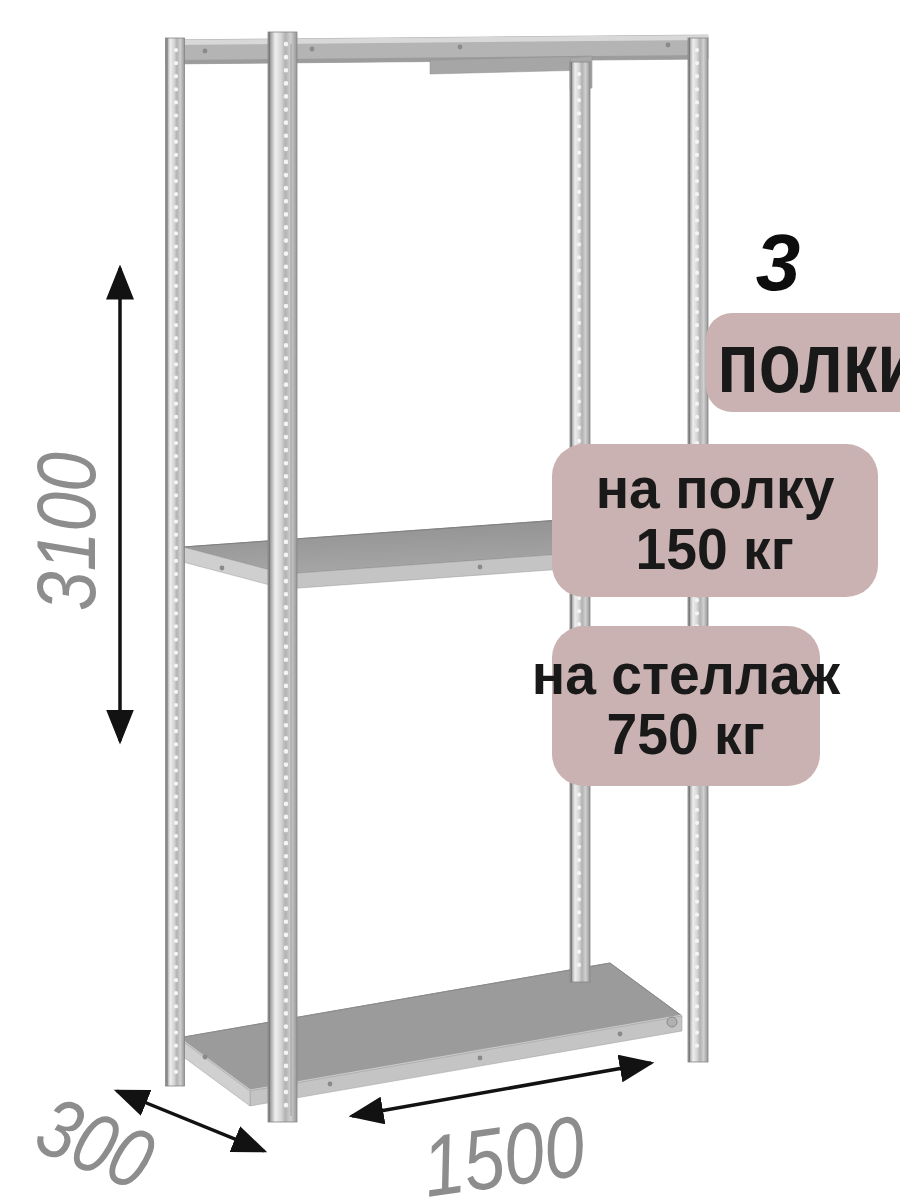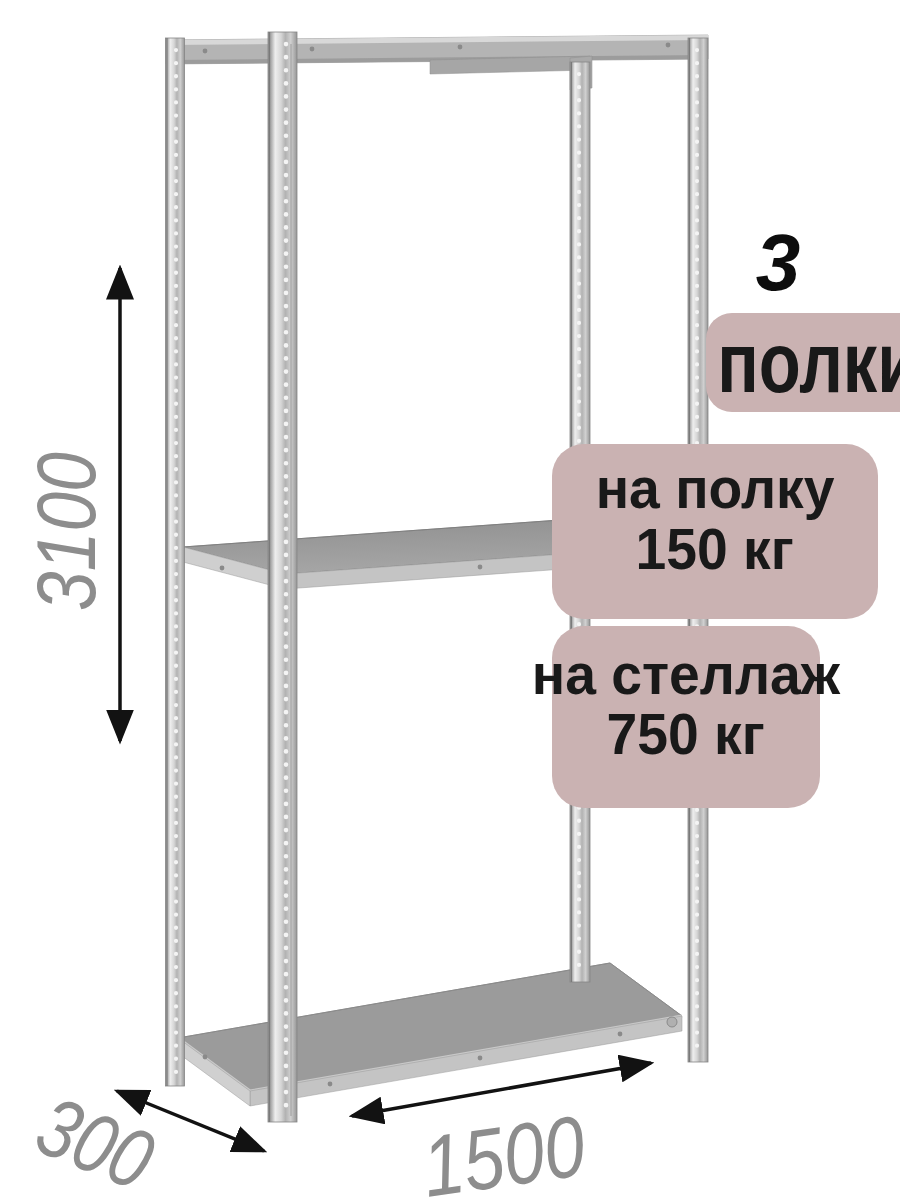--- a/index.html
+++ b/index.html
@@ -11,21 +11,21 @@
   .canvas svg { position:absolute; left:0; top:0; }
 
   
   .badge {
     position:absolute; background:#cab2b2; color:#191919;
     display:flex; align-items:center; justify-content:center;
     font-weight:700; text-align:center;
   }
   .squeeze { display:inline-block; white-space:nowrap; transform:scaleX(0.8); }
   .badge-count { left:662px; top:313px; width:224px; height:99px; border-radius:26px; font-size:86px;margin-left:44px; }
-  .badge-two  { flex-direction:column; line-height:1.06; padding-bottom:26px; }
+  .badge-two  { flex-direction:column; line-height:1.06; padding-bottom:4px; }
   .badge-shelf-load { left:552px; top:444px; width:326px; height:149px; border-radius:32px; font-size:57px; }
   .badge-rack-load  { left:552px; top:626px; width:268px; height:156px; border-radius:32px; font-size:57px; }
   .badge-two .squeeze { transform:scaleX(0.97); }
 
   .count-number {
     position:absolute; left:718px; top:218px; width:120px; height:90px;
     display:flex; align-items:center; justify-content:center;
     font-style:italic; font-weight:700; font-size:80px; color:#0d0d0d;
   }
 

